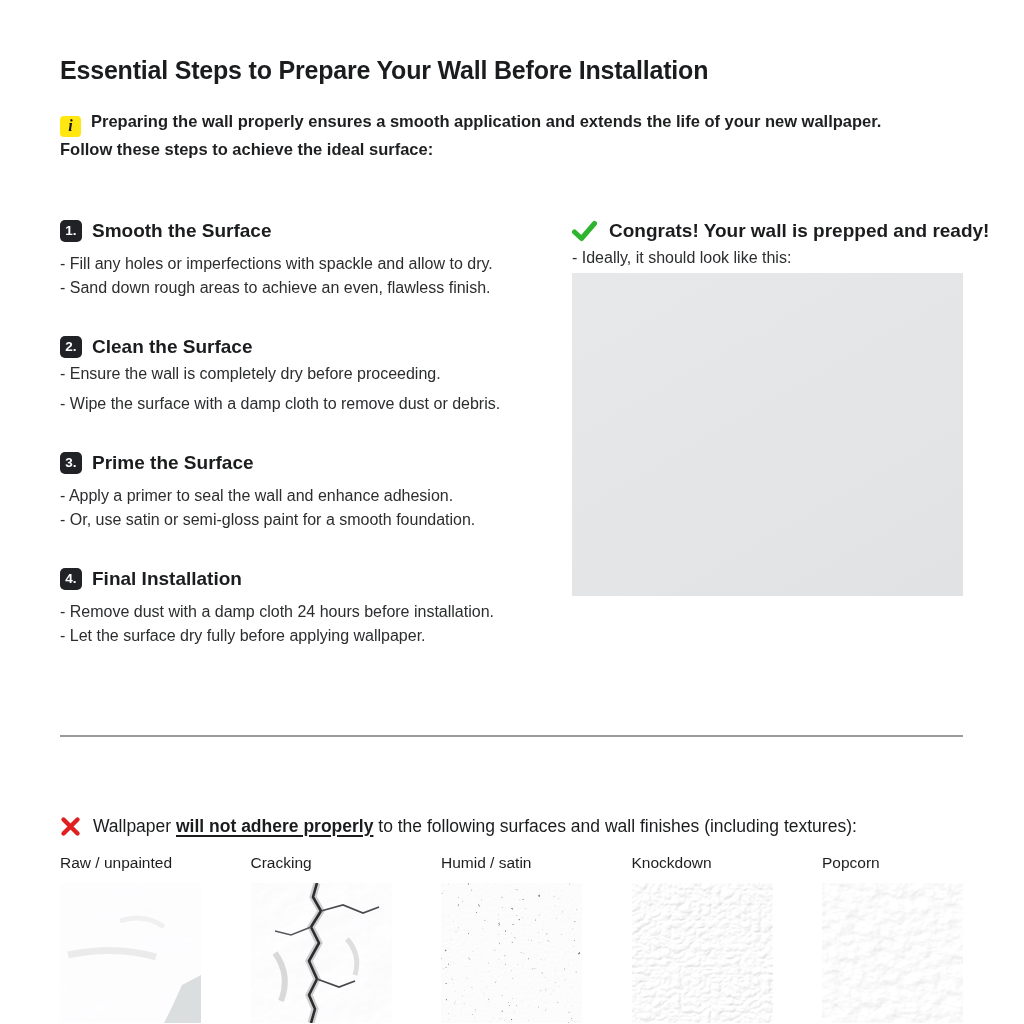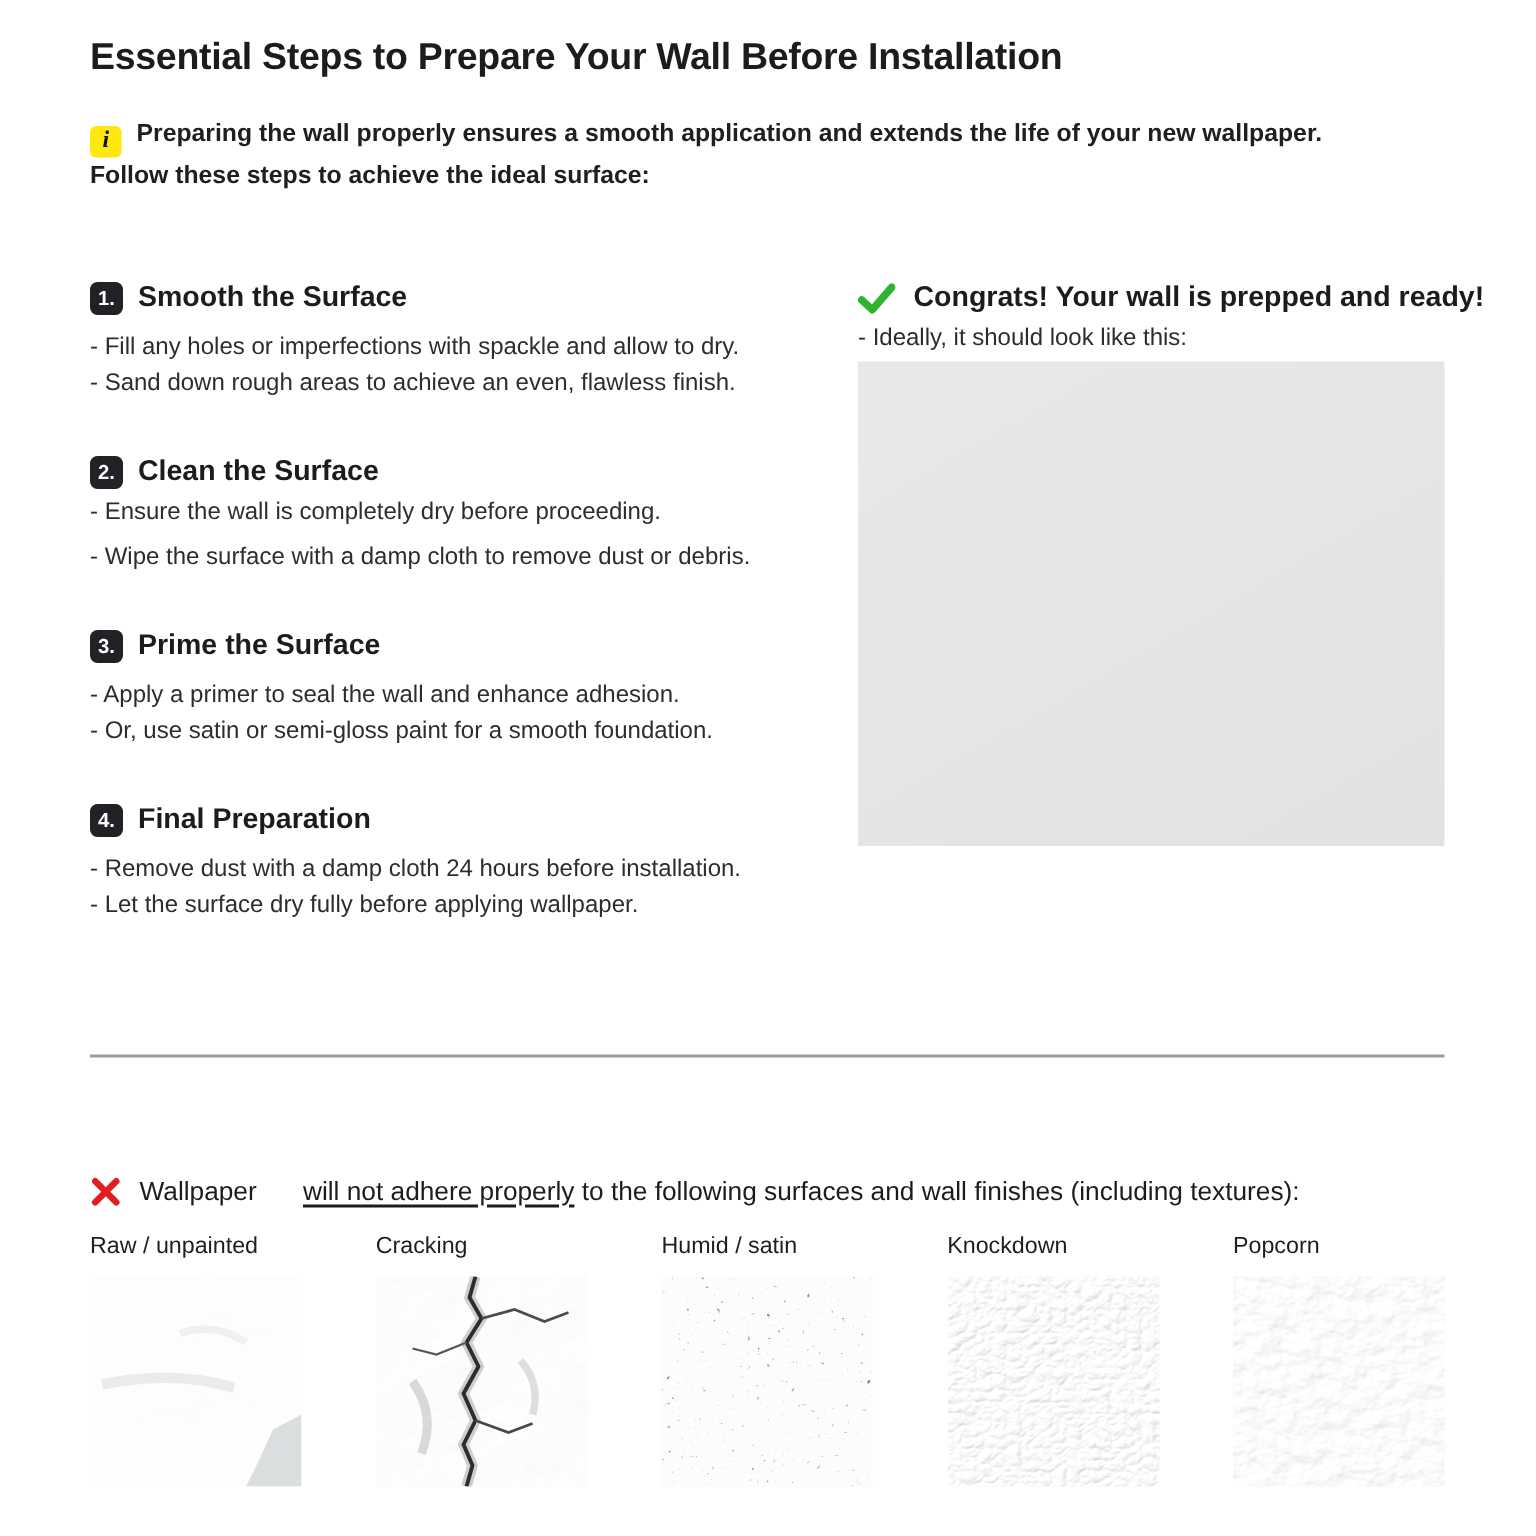--- a/index.html
+++ b/index.html
@@ -1,21 +1,21 @@
 <!DOCTYPE html>
 <html><head>
 <meta charset="utf-8">
 <style>
   html,body{margin:0;padding:0;}
   body{
     width:1024px;height:1024px;background:#ffffff;overflow:hidden;
     font-family:"Liberation Sans",sans-serif;color:#1d1e20;
     -webkit-font-smoothing:antialiased;
   }
-  .page{box-sizing:border-box;width:1024px;height:1024px;padding:24px 61px 0 60px;}
+  .page{box-sizing:border-box;width:1024px;height:1024px;padding:56px 61px 0 60px;}
 
   .title{font-size:25px;font-weight:700;margin:0;color:#1b1c1e;letter-spacing:-0.2px;}
 
   .intro{margin:24px 0 0;font-size:16.5px;line-height:24px;font-weight:600;color:#1e1f21;}
   .info-icon{
     display:inline-flex;width:21px;height:21px;background:#ffe70f;border-radius:4px;
     align-items:center;justify-content:center;
     font-family:"Liberation Serif",serif;font-style:italic;font-weight:700;font-size:16px;
     color:#121212;vertical-align:-4px;margin-right:10px;
   }
@@ -44,21 +44,21 @@
     margin-top:5px;width:391px;height:323px;
     background:linear-gradient(150deg,#e7e8e9 0%,#e3e5e6 55%,#e0e2e3 100%);
   }
 
   .divider{height:2px;background:#9b9b9b;margin-top:89px;}
 
   .warning-heading{
     display:flex;align-items:center;gap:12px;margin:78px 0 0;
     font-size:17.5px;font-weight:400;color:#1b1c1e;line-height:23px;white-space:nowrap;
   }
-  .warn-em{font-weight:400;text-decoration:underline;text-decoration-thickness:2px;text-underline-offset:3px;margin-left:26px;}
+  .warn-em{font-weight:700;text-decoration:underline;text-decoration-thickness:2px;text-underline-offset:3px;}
 
   .texture-row{display:flex;justify-content:space-between;margin-top:16px;}
   .tex{margin:0;width:141px;}
   .tex-label{font-size:15.5px;line-height:18px;color:#1d1e20;font-weight:400;white-space:nowrap;}
   .tex-img{display:block;margin-top:11px;width:141px;height:140px;background:#fafafa;}
   .svg-defs{position:absolute;width:0;height:0;overflow:hidden;}
 </style>
 </head>
 <body>
 
@@ -162,21 +162,21 @@
           <span class="step-num">3.</span>
           <span>Prime the Surface</span>
         </h2>
         <p class="bullet first">- Apply a primer to seal the wall and enhance adhesion.</p>
         <p class="bullet">- Or, use satin or semi-gloss paint for a smooth foundation.</p>
       </section>
 
       <section class="step">
         <h2 class="step-heading">
           <span class="step-num">4.</span>
-          <span>Final Preparation</span>
+          <span>Final Installation</span>
         </h2>
         <p class="bullet first">- Remove dust with a damp cloth 24 hours before installation.</p>
         <p class="bullet">- Let the surface dry fully before applying wallpaper.</p>
       </section>
 
     </div>
 
     <div class="col-right">
       <h2 class="step-heading result-heading">
         <svg class="check-icon" width="25" height="22" viewBox="0 0 25 22">

